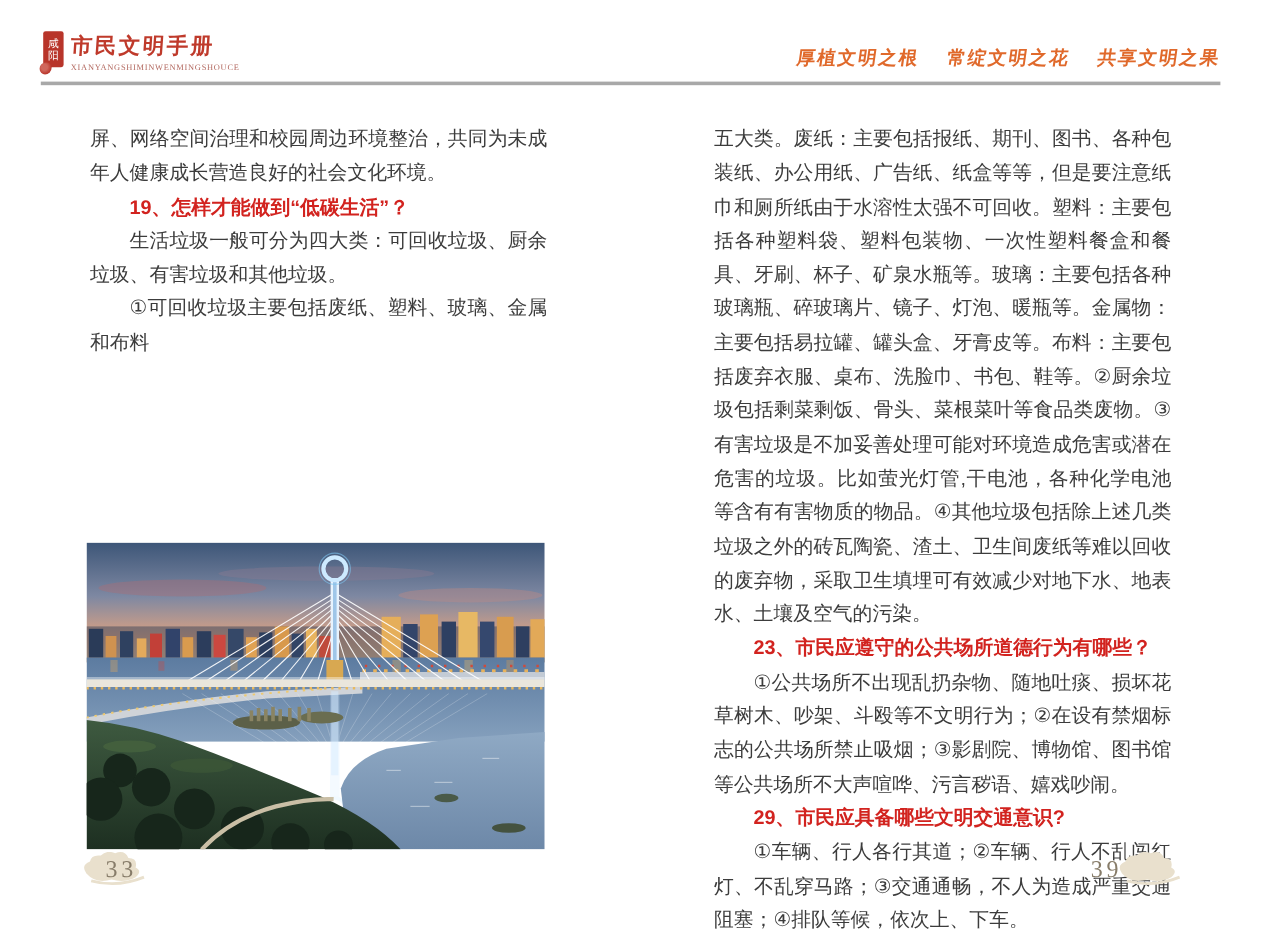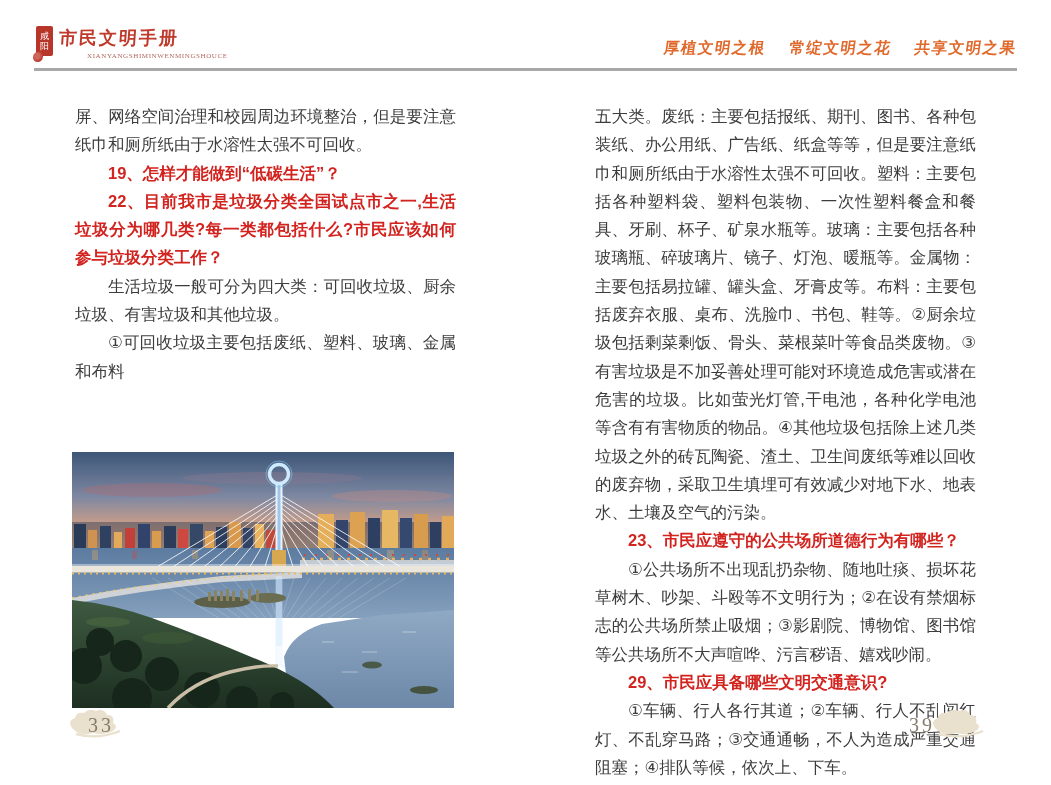--- a/index.html
+++ b/index.html
@@ -11,21 +11,21 @@
   .hdr-logo{position:absolute;left:36px;top:26px;display:flex;align-items:flex-start;gap:6px;}
   .hdr-emblem{width:17px;height:30px;background:#b8352a;border-radius:2px;color:#fff;
     font-size:9px;line-height:10px;display:flex;flex-direction:column;align-items:center;
     justify-content:center;font-family:"Liberation Serif","DejaVu Serif",serif;position:relative;}
   .hdr-emblem:after{content:"";position:absolute;left:-3px;bottom:-6px;width:10px;height:10px;
     border-radius:50% 40% 55% 45%;background:radial-gradient(circle at 40% 40%,#d0675c 30%,#b8352a 70%);}
   .hdr-titlebox{display:flex;flex-direction:column;}
   .hdr-title{font-family:"Liberation Serif","DejaVu Serif",serif;font-weight:bold;
     color:#bf3a2b;font-size:18px;letter-spacing:2px;transform:skewX(-4deg);}
   .hdr-sub{font-family:"Liberation Serif","DejaVu Serif",serif;font-size:7px;color:#b2685f;
-    letter-spacing:.6px;margin-top:2px;margin-left:28px;}
+    letter-spacing:.6px;margin-top:2px;}
   .hdr-slogan{position:absolute;right:34px;top:38px;font-weight:bold;color:#e0692b;
     font-size:15.5px;letter-spacing:1.5px;transform:skewX(-8deg);
     font-family:"Liberation Serif","DejaVu Serif",serif;}
   .hdr-slogan span{margin-left:18px;}
   .hdr-rule{position:absolute;left:34px;right:34px;top:68px;height:2.5px;background:#a8a8a8;}
 
   
   .col{position:absolute;top:102px;width:381px;font-size:16.5px;line-height:28.3px;
     color:#3c3c3c;text-align:justify;}
   .col-left{left:75px;}
@@ -66,23 +66,22 @@
 
 <div class="hdr-slogan">
   <span style="margin-left:0;">厚植文明之根</span>
   <span>常绽文明之花</span>
   <span>共享文明之果</span>
 </div>
 
 <div class="hdr-rule"></div>
 
 <div class="col col-left">
-  <p>屏、网络空间治理和校园周边环境整治，但是要注意纸巾和厕所纸由于水溶性太强不可回收。</p>
+  <p>屏、网络空间治理和校园周边环境整治，共同为未成年人健康成长营造良好的社会文化环境。</p>
   <p class="q indent">19、怎样才能做到“低碳生活”？</p>
-  <p class="q indent">22、目前我市是垃圾分类全国试点市之一,生活垃圾分为哪几类?每一类都包括什么?市民应该如何参与垃圾分类工作？</p>
   <p class="indent">生活垃圾一般可分为四大类：可回收垃圾、厨余垃圾、有害垃圾和其他垃圾。</p>
   <p class="indent">①可回收垃圾主要包括废纸、塑料、玻璃、金属和布料</p>
 </div>
 
 <div class="photo" role="img" aria-label="夜景航拍：斜拉桥（环形塔顶）横跨渭河，城市灯光与水面倒影">
   <svg viewBox="0 0 382 256" preserveAspectRatio="none">
     <defs>
       <linearGradient id="sky" x1="0" y1="0" x2="0" y2="1">
         <stop offset="0" stop-color="#3d5678"></stop>
         <stop offset="0.45" stop-color="#7e88a2"></stop>

